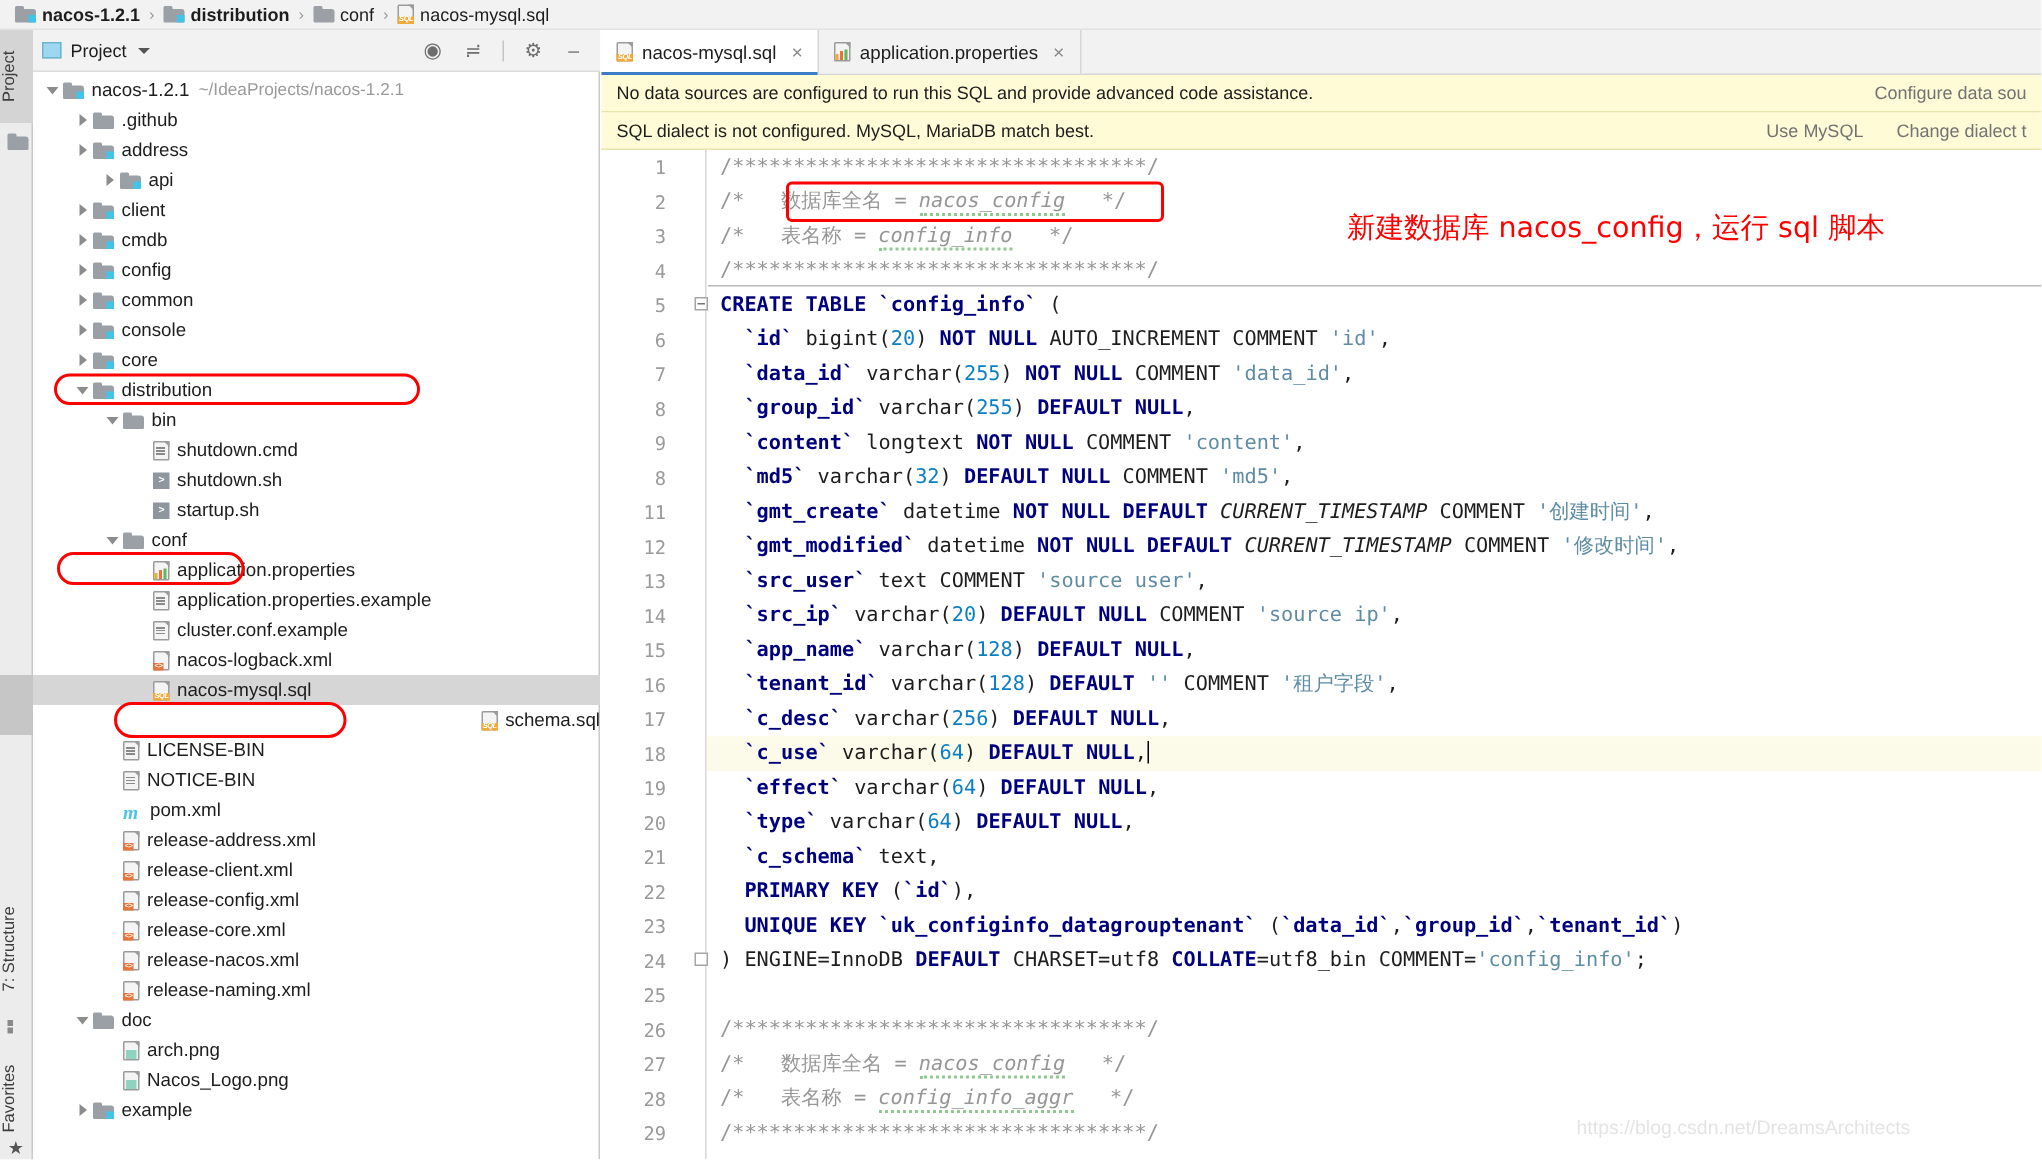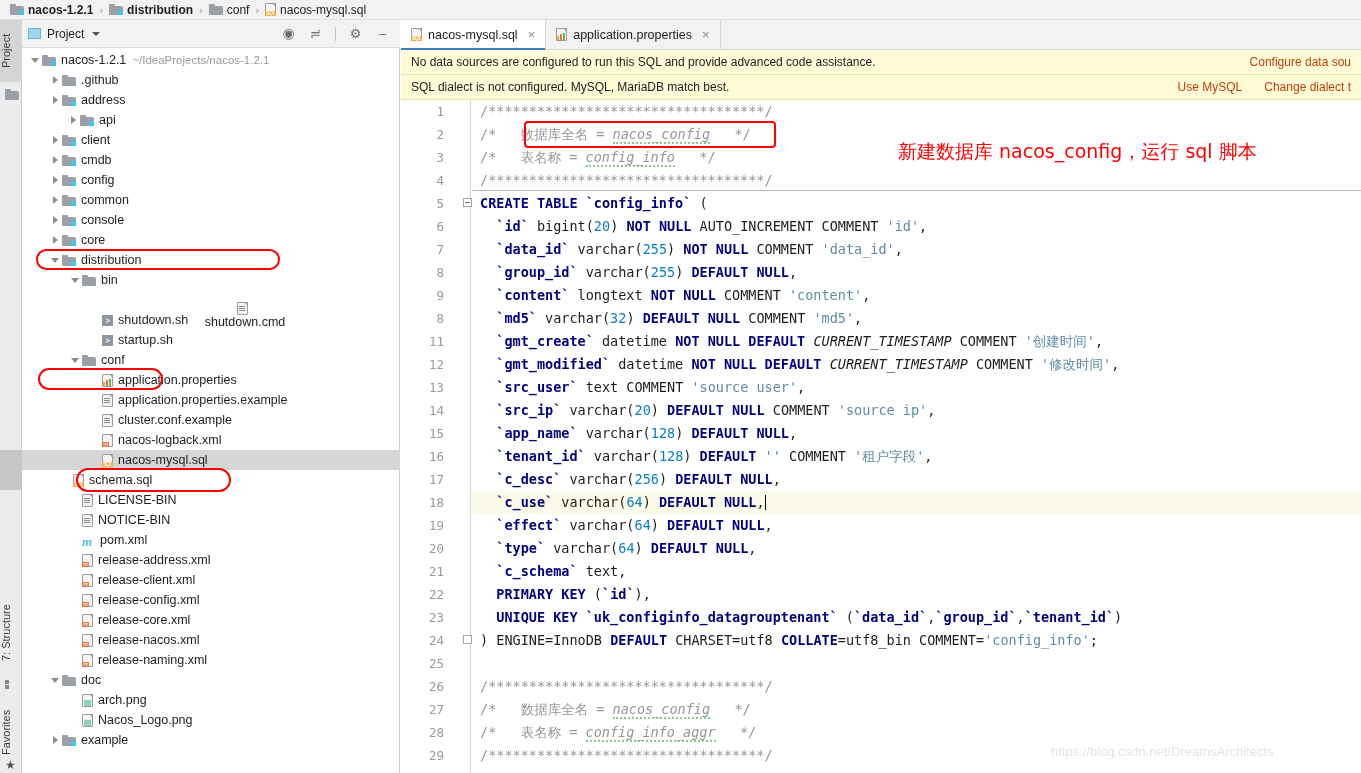--- a/index.html
+++ b/index.html
@@ -111,21 +111,21 @@
   .tab.active { background: #ffffff; }
   .tab.active::after { content: ""; position: absolute; left: 0; right: 0; bottom: -1px; height: 2px; background: #3b7cc4; }
   .tab-close { color: #8a8a8a; font-size: 13px; margin-left: 4px; }
 
   .notif {
     height: 25px; background: #fefbd6; border-bottom: 1px solid #e8e3ae;
     display: flex; align-items: center; padding: 0 10px;
     font-size: 12px; color: #1d1d1d;
   }
   .notif .links { margin-left: auto; display: flex; gap: 22px; }
-  .notif a { color: #c2410c; text-decoration: none; white-space: nowrap; }
+  .notif a { color: #737373; text-decoration: none; white-space: nowrap; }
 
   .code-wrap {
     position: absolute; left: 0; top: 80px; width: 960px; height: 673px;
     background: #ffffff; overflow: hidden;
   }
   .gutter {
     position: absolute; left: 0; top: 0; width: 70px; height: 673px;
     background: #ffffff; border-right: 1px solid #d8d8d8;
   }
   .gutter-num {
@@ -350,21 +350,21 @@
           <span class="tree-label">distribution</span>
         </div>
         <div class="tree-row" style="padding-left: 48px;">
           <span class="arrow open"></span>
           <span class="ic tree-icon ic-folder">
             <i class="t"></i>
             <i class="b"></i>
           </span>
           <span class="tree-label">bin</span>
         </div>
-        <div class="tree-row" style="padding-left: 68px; flex-direction: column;">
+        <div class="tree-row" style="padding-left: 68px;">
           <span class="arrow"></span>
           <span class="ic tree-icon ic-file">
             <i class="p"></i>
             <i class="corner"></i>
             <i class="lines"></i>
           </span>
           <span class="tree-label">shutdown.cmd</span>
         </div>
         <div class="tree-row" style="padding-left: 68px;">
           <span class="arrow"></span>
@@ -430,21 +430,21 @@
         </div>
         <div class="tree-row sel" style="padding-left: 68px;">
           <span class="arrow"></span>
           <span class="ic tree-icon ic-file">
             <i class="p"></i>
             <i class="corner"></i>
             <i class="tag sql">SQL</i>
           </span>
           <span class="tree-label">nacos-mysql.sql</span>
         </div>
-        <div class="tree-row" style="padding-left: 39px;">
+        <div class="tree-row" style="padding-left: 39px; justify-content: flex-end;">
           <span class="arrow"></span>
           <span class="ic tree-icon ic-file">
             <i class="p"></i>
             <i class="corner"></i>
             <i class="tag sql">SQL</i>
           </span>
           <span class="tree-label">schema.sql</span>
         </div>
         <div class="tree-row" style="padding-left: 48px;">
           <span class="arrow"></span>

